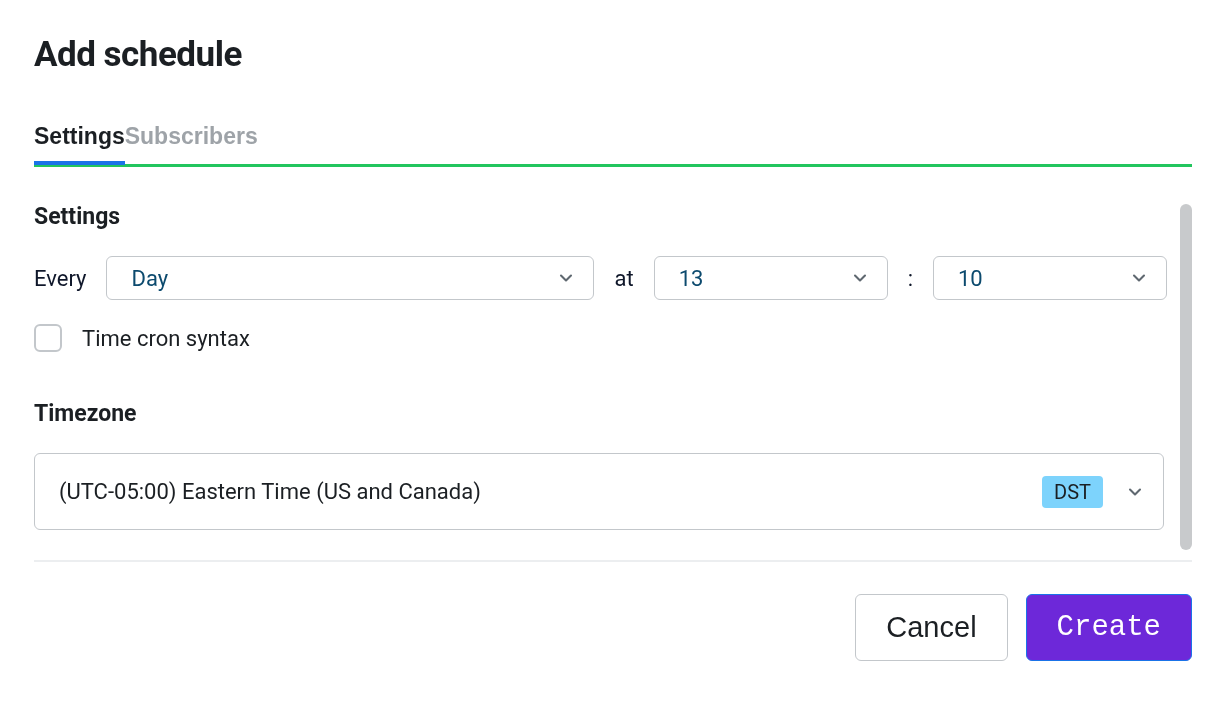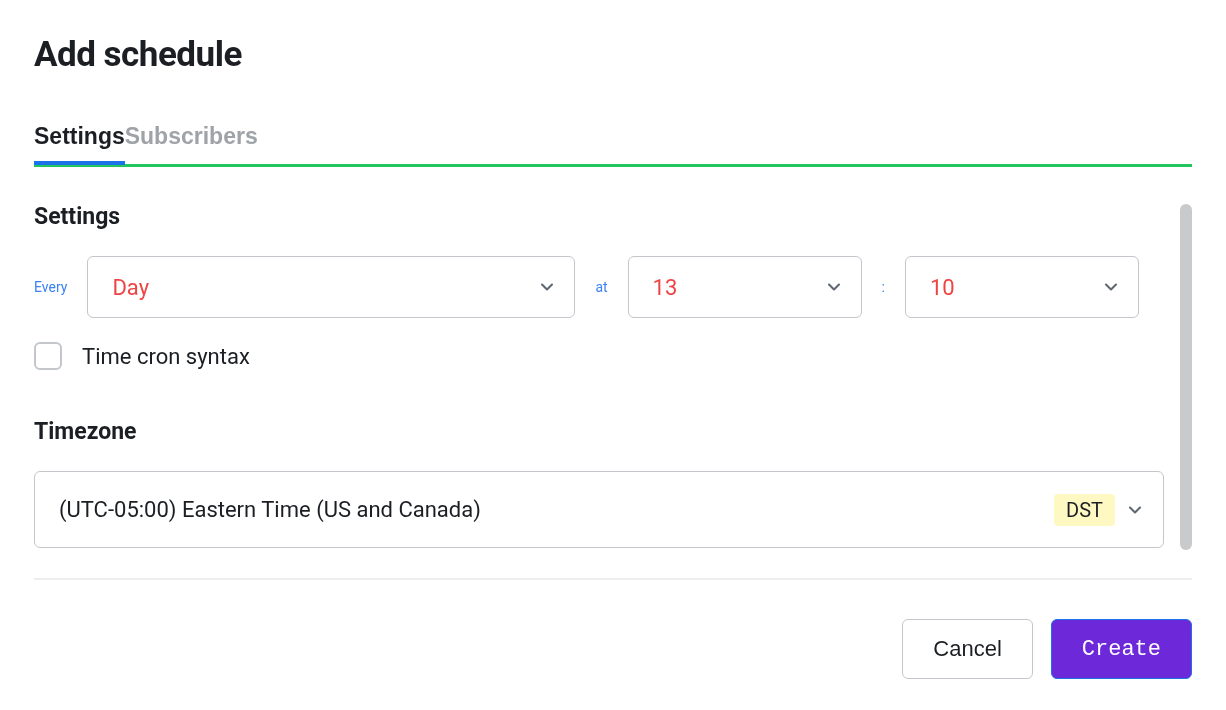--- a/index.html
+++ b/index.html
@@ -52,38 +52,38 @@
       font-weight: 700;
       margin-bottom: 26px;
     }
     .schedule-row {
       display: flex;
       align-items: center;
       gap: 20px;
       margin-bottom: 24px;
     }
     .inline-label {
-      font-size: 14px;
-      color: #3b82f6;
+      font-size: 22px;
+      color: #0f172a;
     }
     .select-wrap {
       position: relative;
       display: inline-block;
     }
     .select-box {
       border: 1px solid #c3c7cb;
       border-radius: 6px;
       background: #fff;
       font-size: 22px;
-      color: #ef4444;
+      color: #0c4a6e;
       padding: 14px 48px 14px 24px;
       cursor: pointer;
       display: flex;
       align-items: center;
-      height: 62px;
+      height: 44px;
     }
     .select-box.wide { width: 488px; }
     .select-box.medium { width: 234px; }
     .chevron {
       position: absolute;
       right: 18px;
       top: 50%;
       transform: translateY(-50%);
       pointer-events: none;
     }
@@ -113,25 +113,26 @@
       color: #1b1f23;
       padding: 0 48px 0 24px;
       cursor: pointer;
       display: flex;
       align-items: center;
       height: 77px;
       position: relative;
     }
     .tz-text { flex: 1; }
     .dst-badge {
-      background: #fef9c3;
+      background: #7dd3fc;
       border-radius: 4px;
       padding: 4px 12px;
       font-size: 20px;
       color: #1b1f23;
+      margin-right: 12px;
     }
     .scrollbar {
       position: absolute;
       right: 34px;
       top: 204px;
       width: 12px;
       height: 346px;
       background: #c8cacc;
       border-radius: 6px;
     }
@@ -139,26 +140,25 @@
       border: none;
       border-top: 2px solid #eceef0;
       margin: 0 0 32px 0;
     }
     .footer {
       display: flex;
       justify-content: flex-end;
       gap: 18px;
     }
     .btn {
-      font-size: 22px;
+      font-size: 29px;
       border-radius: 6px;
       padding: 16px 30px;
       cursor: pointer;
       font-weight: 400;
-      margin-top: 7px;
     }
     .btn-secondary {
       background: #fff;
       border: 1px solid #c3c7cb;
       color: #1b1f23;
     }
     .btn-primary {
       background: #6d28d9;
       border: 1px solid #1a73e8;
       color: #fff;

